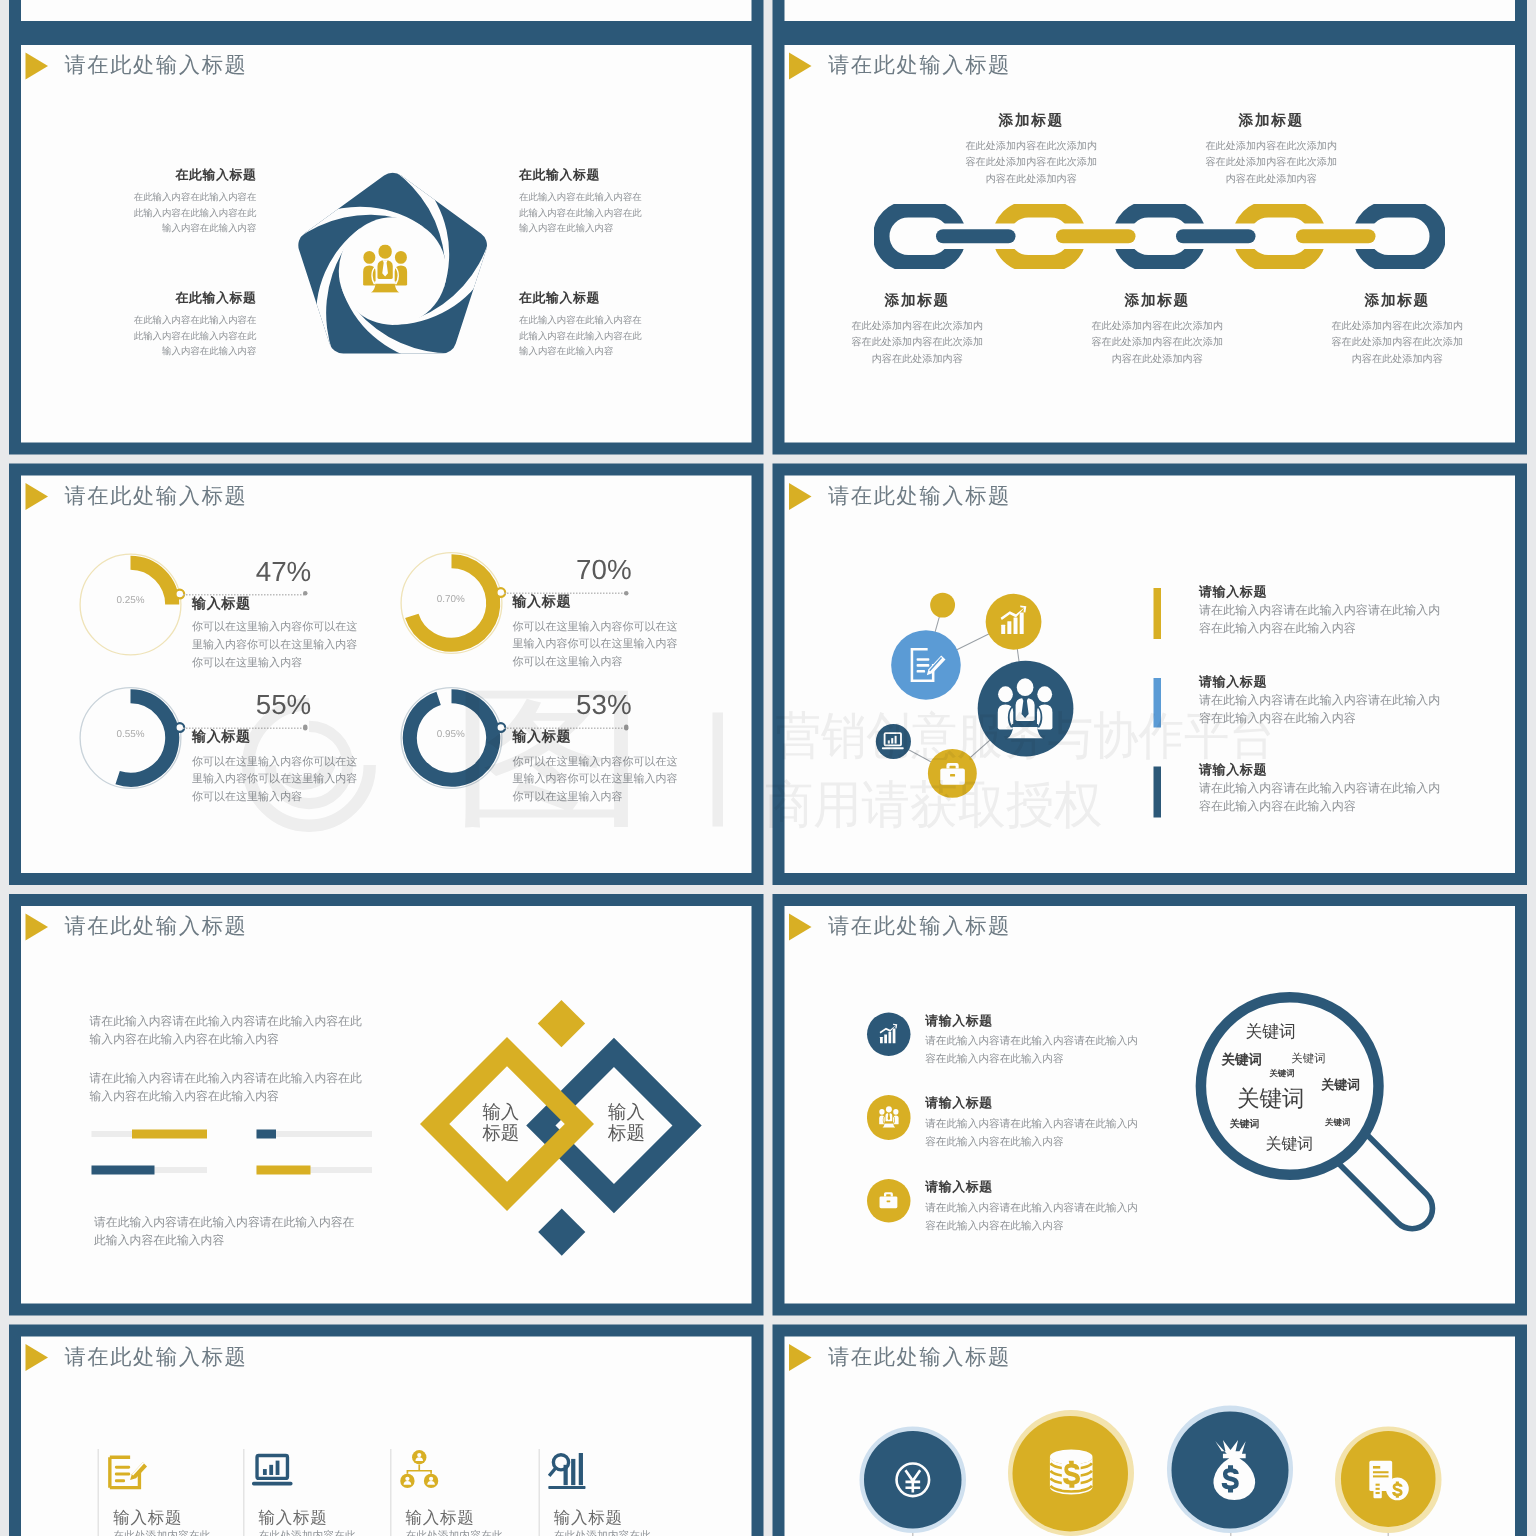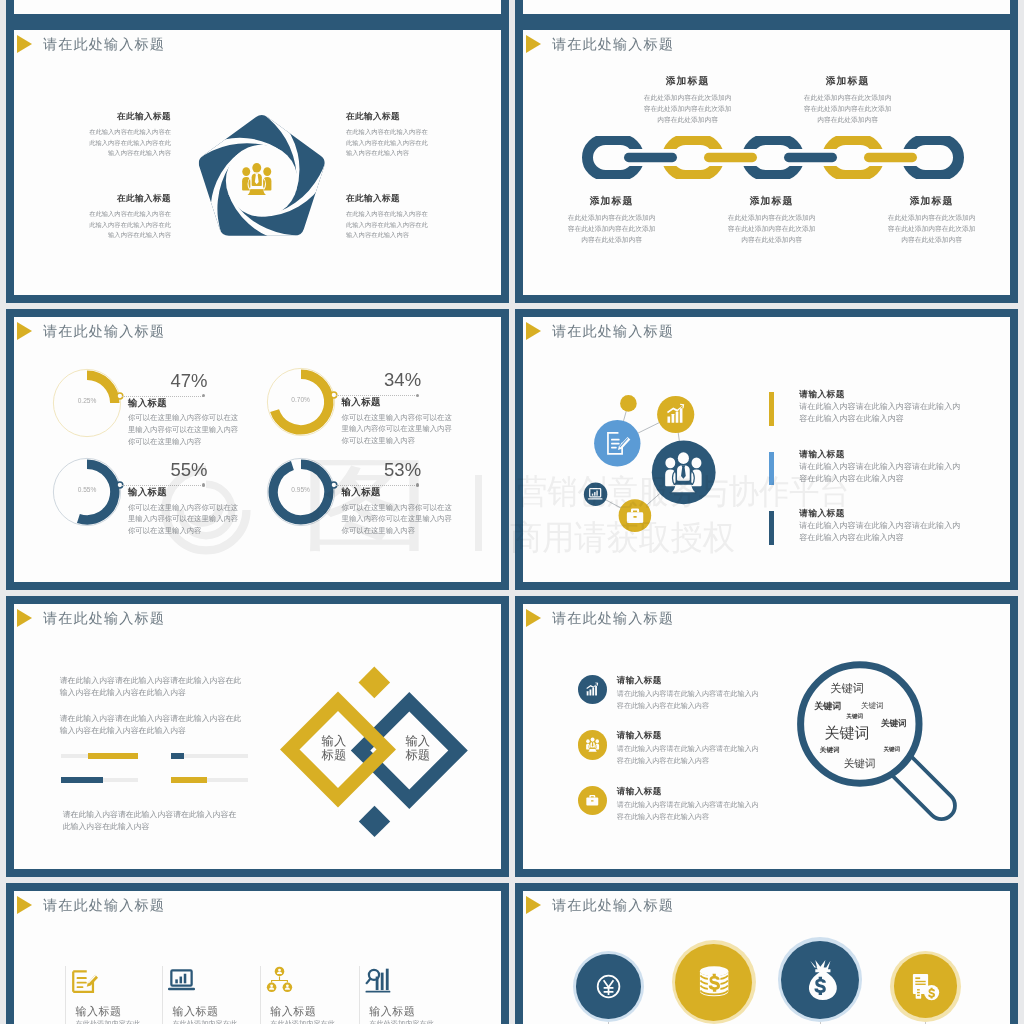--- a/index.html
+++ b/index.html
@@ -160,21 +160,21 @@
         <div style="position:absolute;left:114px;top:79.5px;width:113px">
           <div class="hd" style="font-size:9.4px;line-height:12.5px;letter-spacing:0.4px">输入标题</div>
           <div class="bd" style="font-size:7.35px;line-height:11.8px;margin-top:3px">你可以在这里输入内容你可以在这里输入内容你可以在这里输入内容你可以在这里输入内容</div>
         </div>
         <svg style="position:absolute;left:240.60000000000002px;top:39.10000000000002px" width="92" height="92" viewBox="-46.0 -46.0 92 92">
           <circle cx="0" cy="0" r="33.6" fill="none" stroke="#efe3b8" stroke-width="0.9"></circle>
           <path d="M 0.00 -27.80 A 27.8 27.8 0 1 1 -26.44 8.59" fill="none" stroke="#d8af24" stroke-width="9.4"></path>
           <circle cx="32.87" cy="-6.99" r="2.9" fill="#fdfdfd" stroke="#d8af24" stroke-width="1.5"></circle>
         </svg>
         <div style="position:absolute;left:256.6px;top:79.10000000000002px;width:60px;text-align:center;font-size:6.6px;color:#a9a9a9">0.70%</div>
-        <div style="position:absolute;left:348.6px;top:53.10000000000002px;width:80px;text-align:center;font-size:18.5px;color:#5a5a5a;line-height:20px">34%</div>
+        <div style="position:absolute;left:348.6px;top:53.10000000000002px;width:80px;text-align:center;font-size:18.5px;color:#5a5a5a;line-height:20px">70%</div>
         <div style="position:absolute;left:321.6px;top:78.10000000000002px;width:81px;height:1px;border-top:1px dotted #bcbcbc"></div>
         <div style="position:absolute;left:401.6px;top:76.50000000000003px;width:3.4px;height:3.4px;border-radius:2px;background:#9a9a9a"></div>
         <div style="position:absolute;left:327.6px;top:79.10000000000002px;width:113px">
           <div class="hd" style="font-size:9.4px;line-height:12.5px;letter-spacing:0.4px">输入标题</div>
           <div class="bd" style="font-size:7.35px;line-height:11.8px;margin-top:3px">你可以在这里输入内容你可以在这里输入内容你可以在这里输入内容你可以在这里输入内容</div>
         </div>
         <svg style="position:absolute;left:27.0px;top:129.0px" width="92" height="92" viewBox="-46.0 -46.0 92 92">
           <circle cx="0" cy="0" r="33.6" fill="none" stroke="#c9d3da" stroke-width="0.9"></circle>
           <path d="M 0.00 -27.80 A 27.8 27.8 0 1 1 -8.59 26.44" fill="none" stroke="#2c5878" stroke-width="9.4"></path>
           <circle cx="32.87" cy="-6.99" r="2.9" fill="#fdfdfd" stroke="#2c5878" stroke-width="1.5"></circle>

